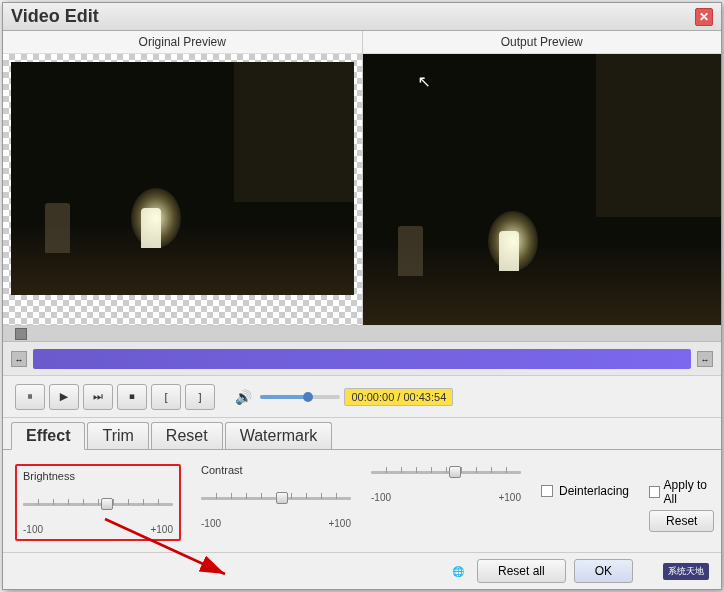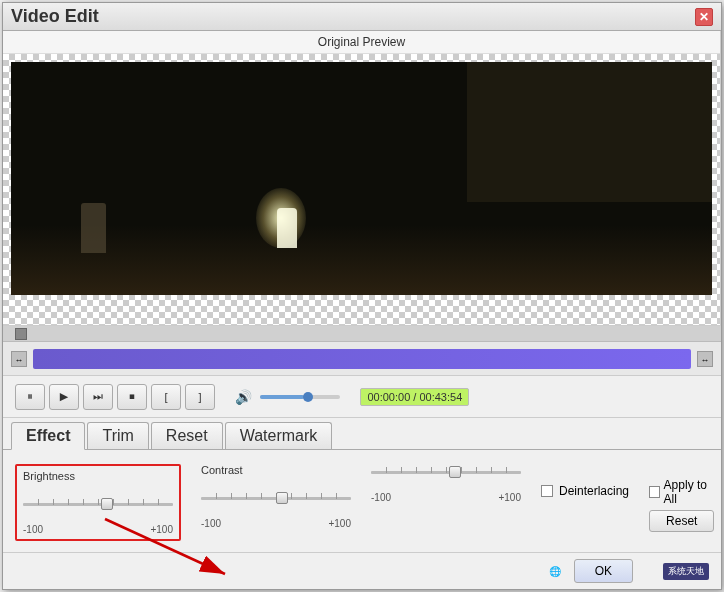--- a/index.html
+++ b/index.html
@@ -271,24 +271,23 @@
     .volume-thumb {
       position: absolute;
       left: 53%;
       top: -3px;
       width: 10px;
       height: 10px;
       background: #4a7fc0;
       border-radius: 50%;
     }
     .time-display {
-      margin-left: 16px;
       font-size: 11px;
       color: #333;
-      background: #bef264;
+      background: #fde047;
       border: 1px solid #bbb;
       padding: 2px 6px;
       border-radius: 2px;
     }
     
     .tabs-area {
       display: flex;
       border-bottom: 1px solid #aaa;
       background: #f0f0f0;
       padding: 4px 8px 0;
@@ -456,20 +455,36 @@
             <div class="scene-wall"></div>
             <div class="scene-ground"></div>
             <div class="scene-left-figure"></div>
             <div class="scene-light-blob"></div>
             <div class="scene-figure"></div>
           </div>
         </div>
       </div>
     </div>
 
+    <div class="preview-panel">
+      <div class="preview-label">Output Preview</div>
+      <div class="preview-video">
+        <div class="video-frame-output">
+          <div class="scene-content">
+            <div class="scene-wall"></div>
+            <div class="scene-ground"></div>
+            <div class="scene-left-figure"></div>
+            <div class="scene-light-blob"></div>
+            <div class="scene-figure"></div>
+
+            <div style="position:absolute; top:18px; left:55px; color:white; font-size:16px;">↖</div>
+          </div>
+        </div>
+      </div>
+    </div>
   </div>
 
   <div class="timeline-area">
     <div class="timeline-bar">
       <div class="timeline-thumb"></div>
     </div>
     <div class="timeline-track">
       <div class="timeline-left-icon" style="font-size:9px;">↔</div>
       <div class="timeline-track-inner"></div>
       <div class="timeline-right-icon" style="font-size:9px;">↔</div>
@@ -612,19 +627,20 @@
         <line x1="60" y1="10" x2="180" y2="65" stroke="#cc0000" stroke-width="2.5" marker-end="url(#arrowhead)"></line>
       </svg>
     </div>
 
   </div>
 
   <div class="bottom-bar">
     <div style="position:relative; right:4px;">
       <span style="font-size:10px; color:#888;">🌐 </span>
     </div>
+    <button class="bottom-btn">Reset all</button>
     <button class="bottom-btn ok">OK</button>
     <div style="margin-left:22px; background:rgba(0,0,80,0.75); color:white; font-size:9px; padding:2px 5px; border-radius:2px;">
       <span>系统天地</span>
     </div>
   </div>
 
 </div>
 
 </body></html>

